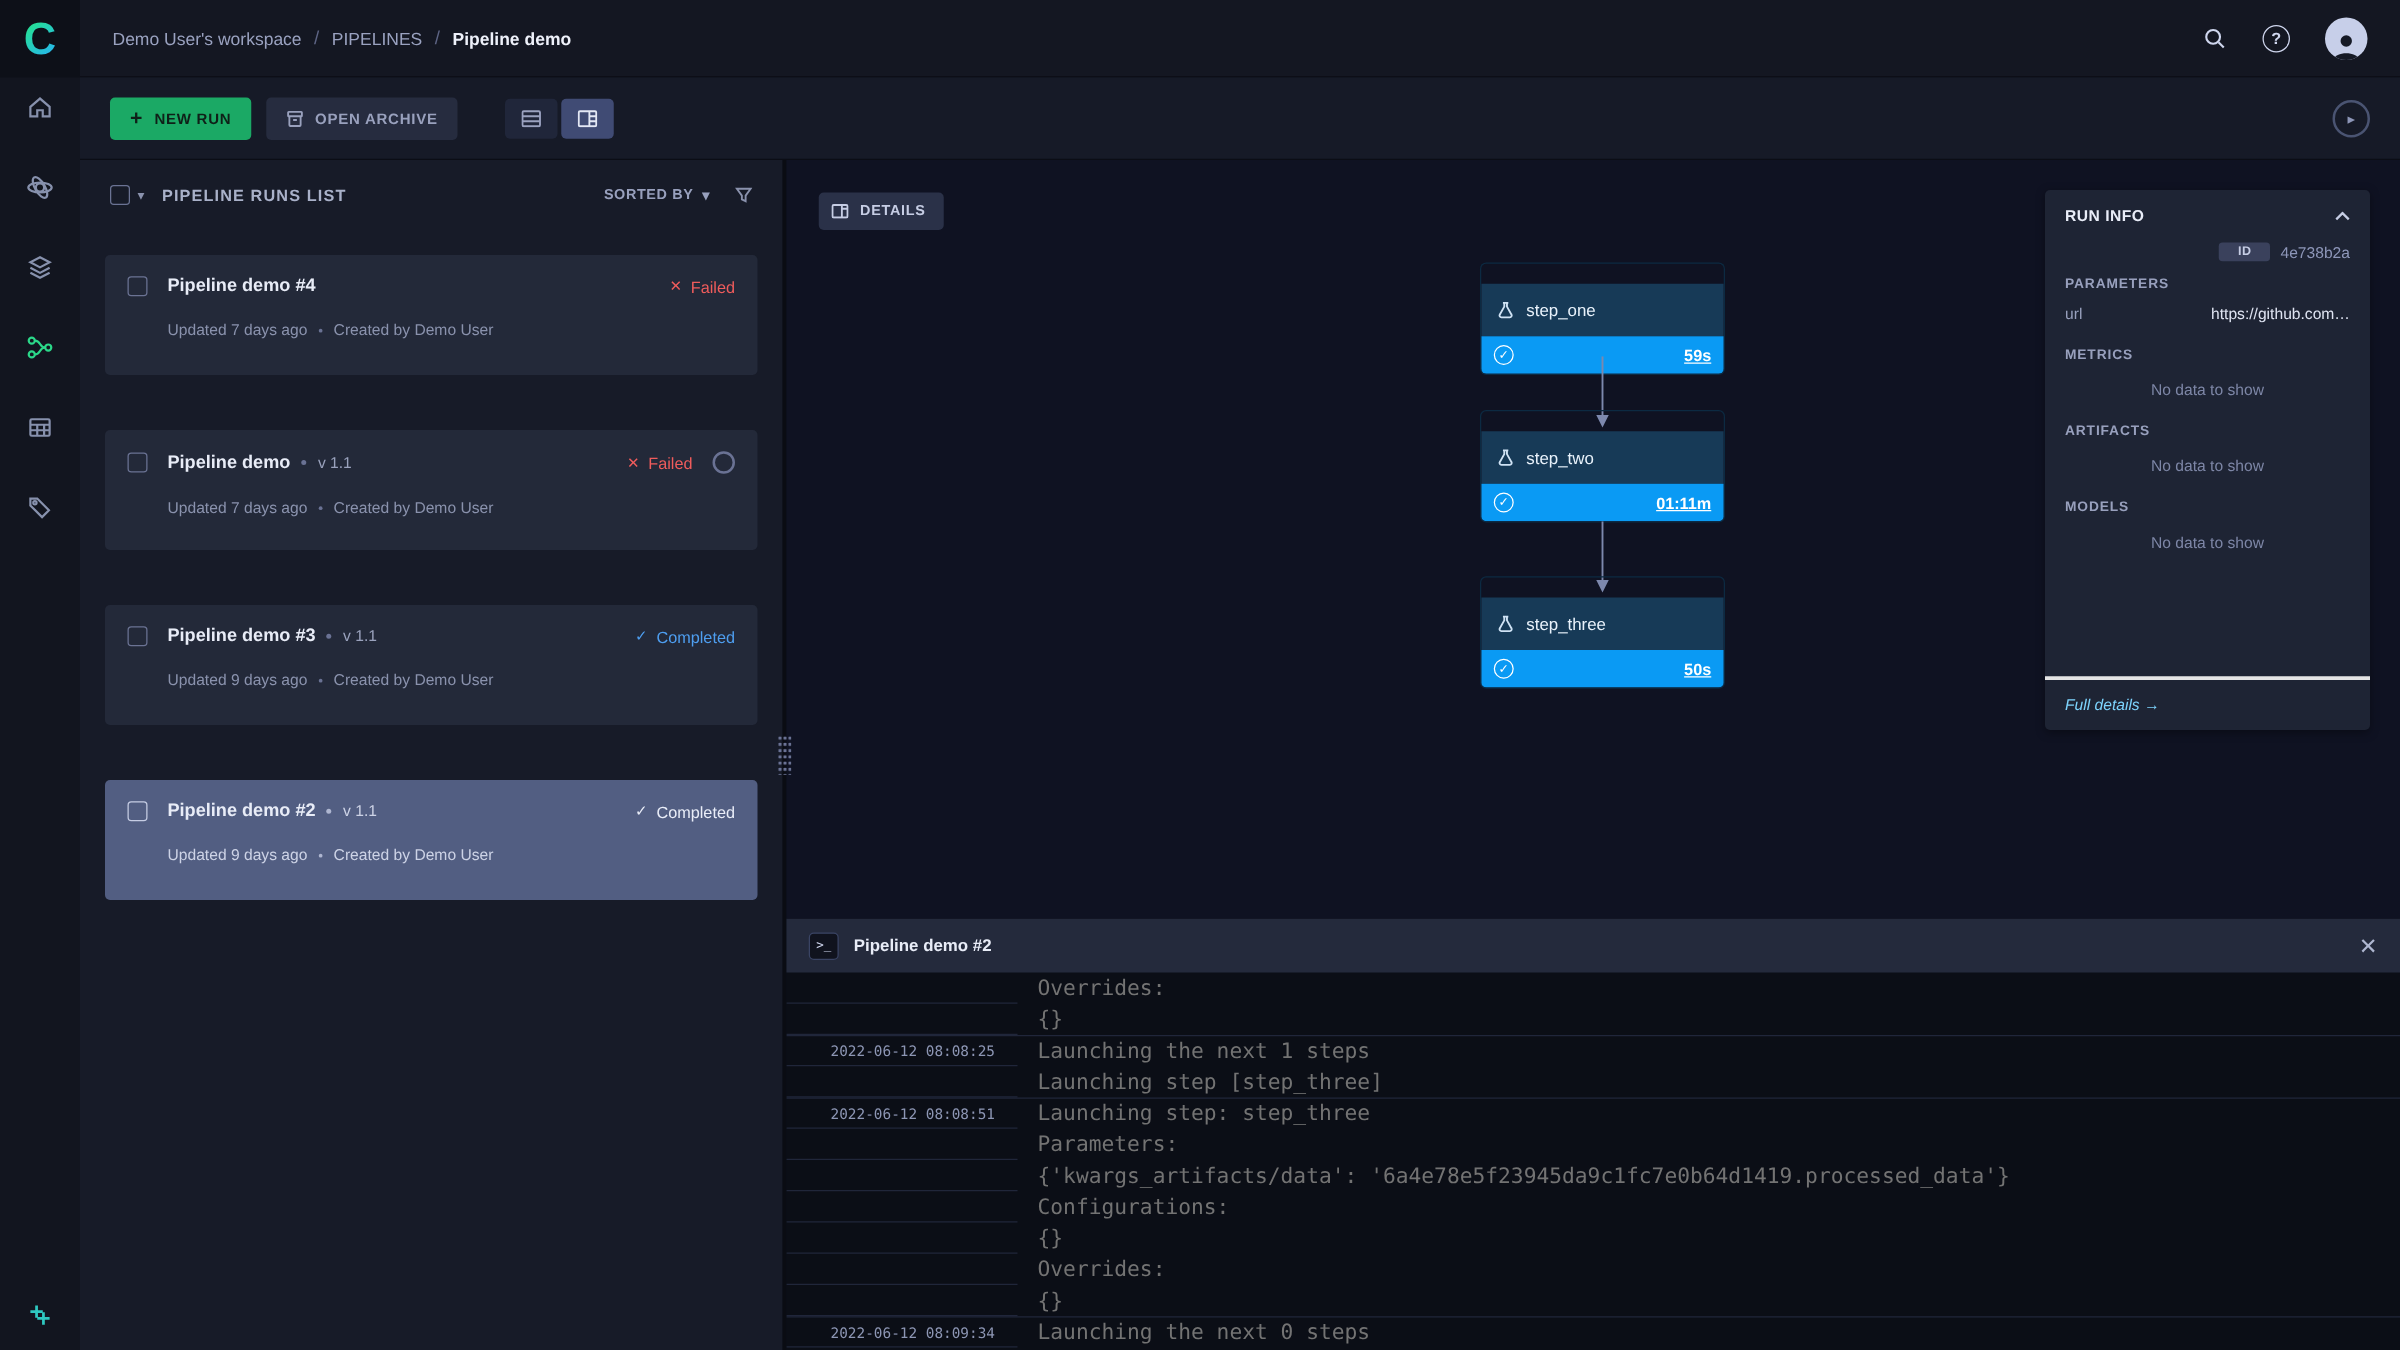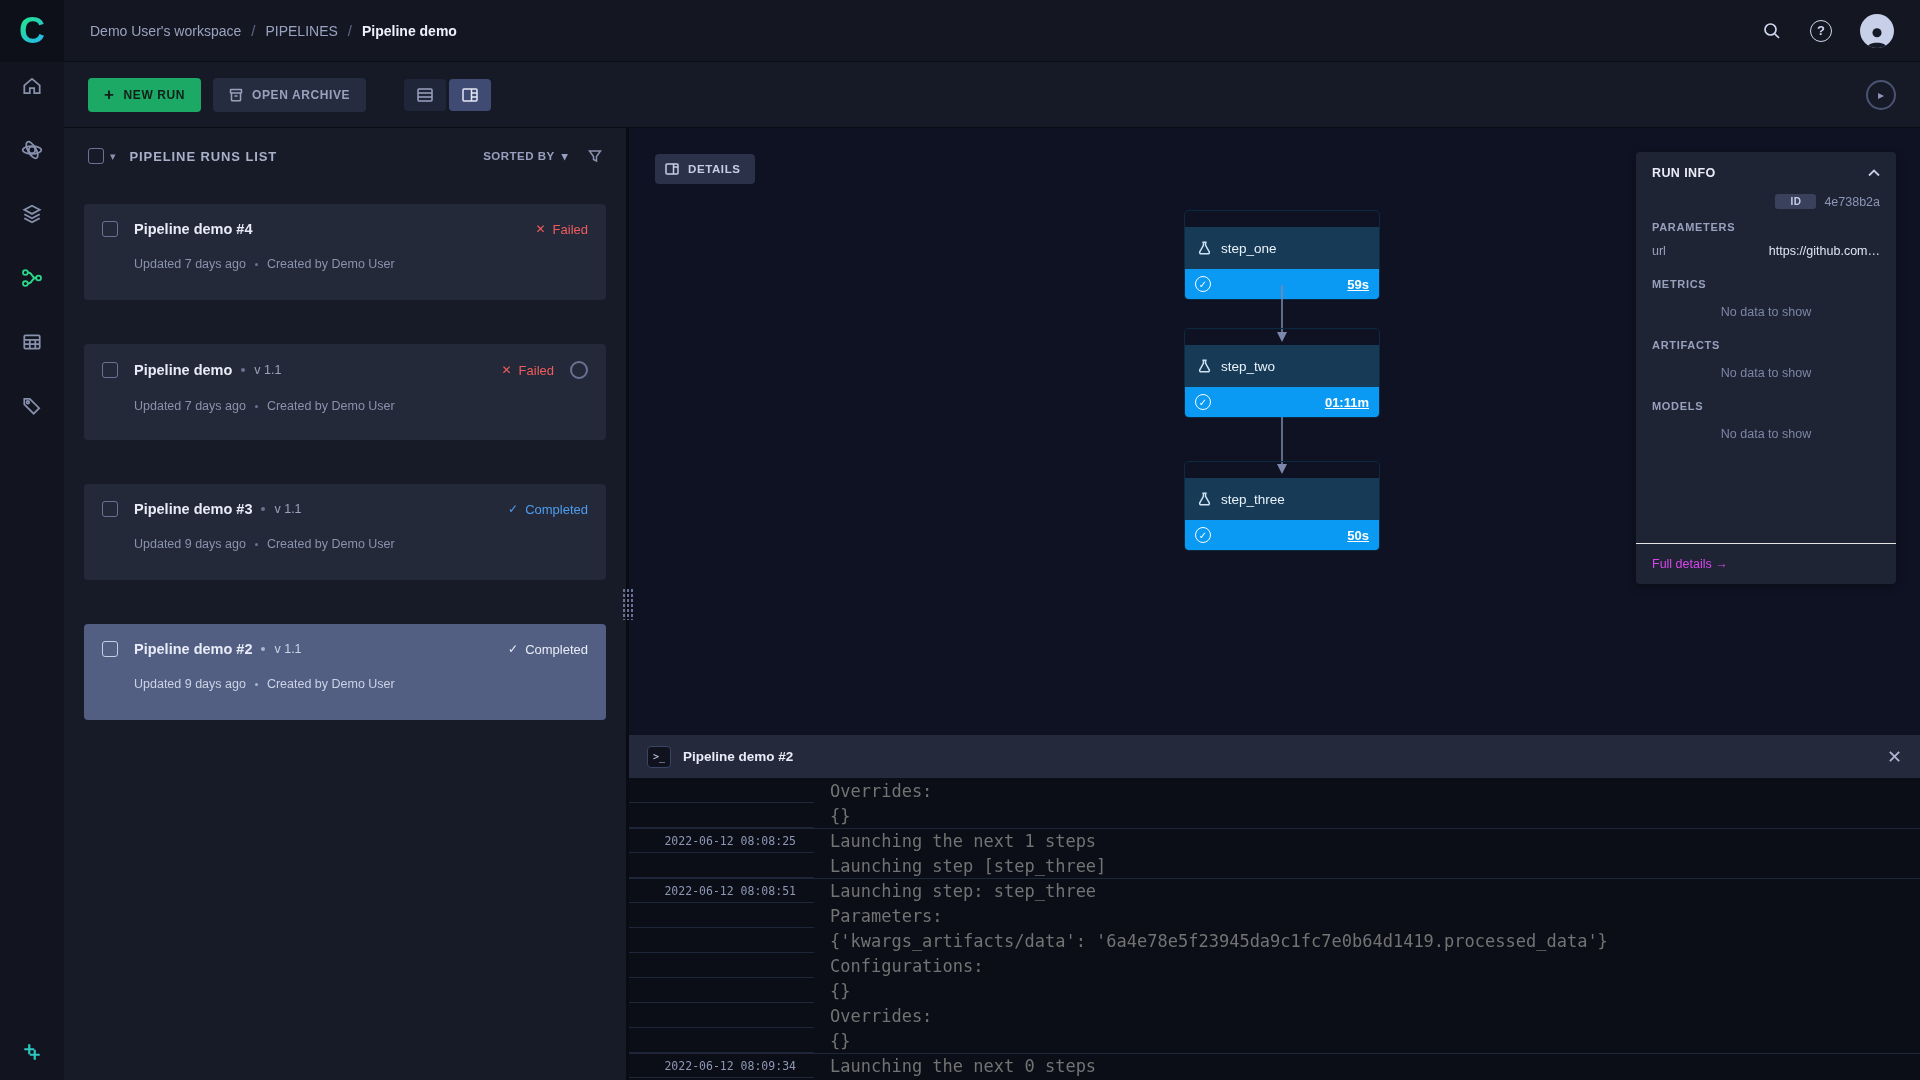--- a/index.html
+++ b/index.html
@@ -98,21 +98,21 @@
   .ri-chevron svg { stroke:#c6cde4; fill:none; stroke-width:1.8; }
   .ri-id-row { display:flex; justify-content:flex-end; align-items:center; gap:8px; padding:12px 16px 0; }
   .id-badge { background:#3a415c; color:#c6cde4; font-size:10px; font-weight:bold; padding:2px 15px; border-radius:3px; letter-spacing:.5px; }
   .id-value { color:#8d96b8; font-size:12.5px; }
   .ri-label { color:#98a0bd; font-size:11px; letter-spacing:.7px; font-weight:bold; padding:20px 16px 0; }
   .ri-label.first { padding-top:12px; }
   .ri-param-row { display:flex; justify-content:space-between; padding:11px 16px 0; font-size:12.5px; }
   .ri-param-key { color:#98a0bd; }
   .ri-param-val { color:#dfe4f2; max-width:155px; overflow:hidden; text-overflow:ellipsis; white-space:nowrap; }
   .ri-empty { color:#7d86a6; font-size:12.5px; text-align:center; padding-top:15px; }
-  .ri-footer { margin-top:auto; border-top:1px solid #e5e5e5; padding:13px 16px; color:#d946ef; font-size:12.5px; cursor:pointer; }
+  .ri-footer { margin-top:auto; border-top:3px solid #e5e5e5; padding:13px 16px; color:#7dd3fc; font-size:12.5px; cursor:pointer;font-style:italic; }
 
   
   .console { position:absolute; left:629px; top:735px; width:1291px; height:345px; background:#0b0e16; display:flex; flex-direction:column; }
   .console-header { height:43px; background:#242a3c; display:flex; align-items:center; padding:0 18px; gap:12px; flex:none; }
   .term-icon { width:24px; height:22px; background:#10131e; border:1px solid #3a4464; border-radius:4px; color:#cfd6ee; font-family:"DejaVu Sans Mono",monospace; font-size:10px; display:flex; align-items:center; justify-content:center; flex:none; }
   .console-title { color:#e8ecf7; font-size:13.5px; font-weight:bold; }
   .console-close { margin-left:auto; color:#aeb6d0; font-size:18px; line-height:1; cursor:pointer; }
   .console-body { flex:1; overflow:hidden; font-family:"DejaVu Sans Mono",monospace; }
   .log-row { display:flex; height:25px; align-items:stretch; }
   .log-row.with-ts { border-top:1px solid #20263a; }

